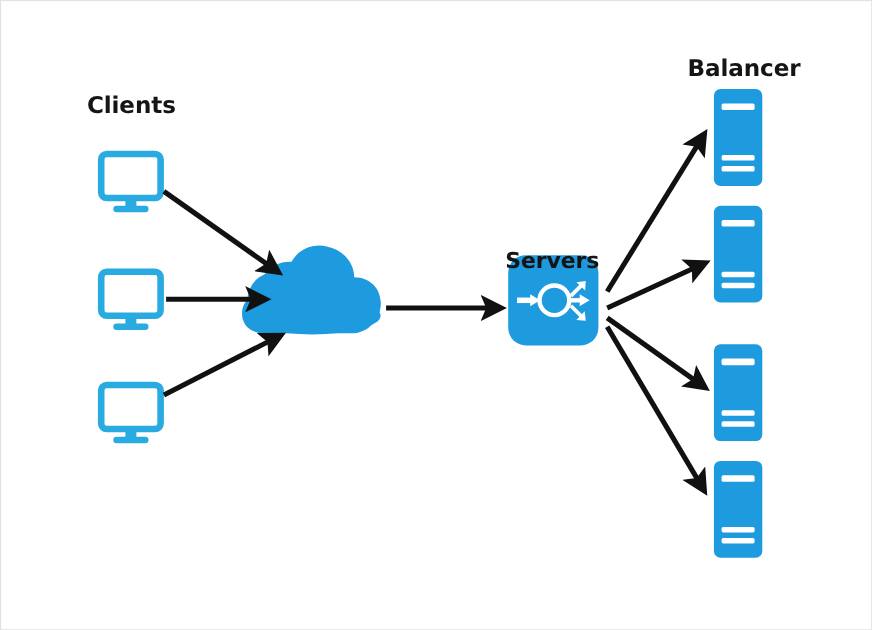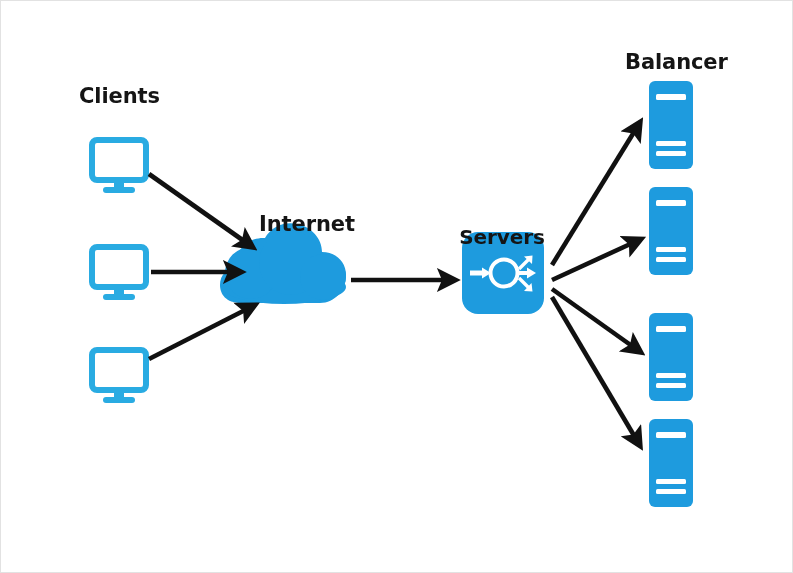--- a/index.html
+++ b/index.html
@@ -164,21 +164,20 @@
       <line x1="551" y1="264" x2="638" y2="123" marker-end="url(#arrowhead)"></line>
       <line x1="551" y1="279" x2="638" y2="239" marker-end="url(#arrowhead)"></line>
       <line x1="551" y1="288" x2="638" y2="350" marker-end="url(#arrowhead)"></line>
       <line x1="551" y1="296" x2="638" y2="443" marker-end="url(#arrowhead)"></line>
     </g>
 
   </svg>
 
   <div class="diagram-label" id="label-clients">Clients</div>
 
-  <div class="diagram-label" id="label-internet">Internet</div>
 
   <div class="diagram-label" id="label-loadbalancer">
     <div>Servers</div>
   </div>
 
   <div class="diagram-label" id="label-servers">Balancer</div>
 
 </div>
 
 </body></html>

